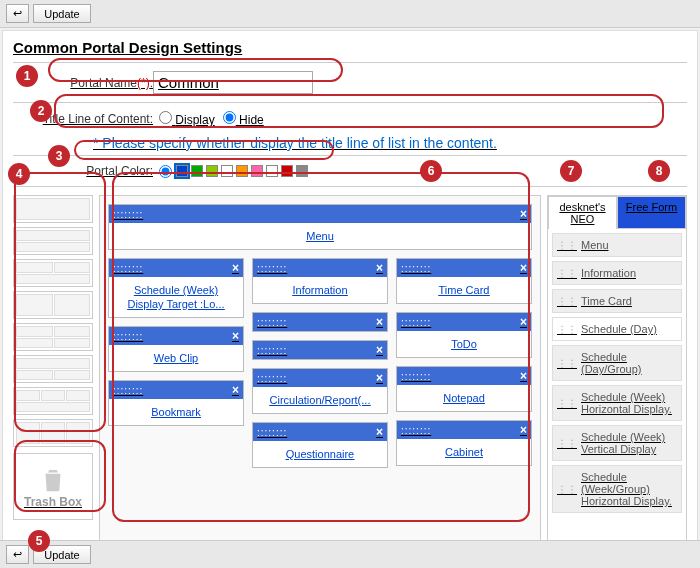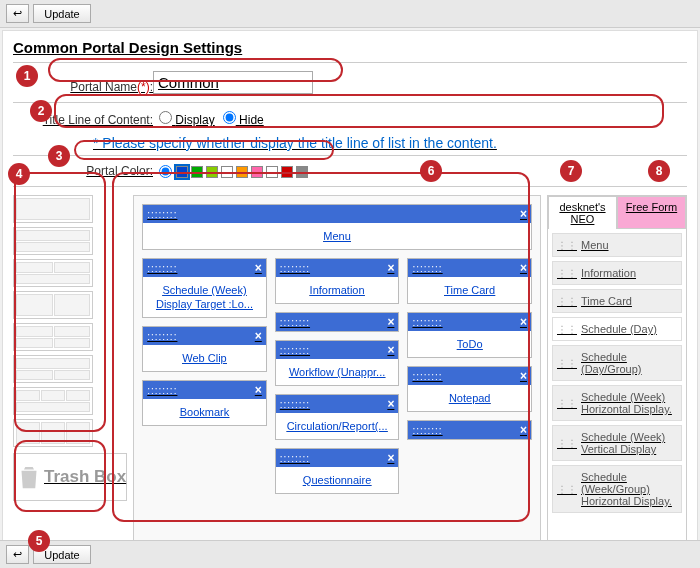--- a/index.html
+++ b/index.html
@@ -4,47 +4,47 @@
 <style>
 * { box-sizing: border-box; margin: 0; padding: 0; }
 body { font-family: Arial, sans-serif; font-size: 12px; background: #f0f0f0; width: 700px; height: 568px; position: relative; overflow: hidden; }
 .topbar, .bottombar { background: #e8e8e8; border-bottom: 1px solid #ccc; padding: 4px 6px; display: flex; gap: 4px; }
 .bottombar { position: absolute; bottom: 0; left: 0; right: 0; border-top: 1px solid #ccc; border-bottom: none; }
 .btn { background: linear-gradient(#fff,#e8e8e8); border: 1px solid #aaa; padding: 2px 10px; font-size: 11px; cursor: pointer; }
 .btn.icon { padding: 2px 6px; }
 .main { background: #fff; margin: 2px; border: 1px solid #ddd; height: 516px; padding: 8px 10px; position: relative; text-decoration: underline; }
 h2 { font-size: 15px; font-weight: bold; margin-bottom: 6px; }
 .hr { border-top: 1px solid #ccc; margin: 4px 0 8px; }
-.row { display: flex; align-items: flex-end; margin-bottom: 8px; font-size: 12px; }
+.row { display: flex; align-items: center; margin-bottom: 8px; font-size: 12px; }
 .label { text-align: right; width: 140px; color: #333; }
 .req { color: #c00; }
 input[type=text] { border: 1px solid #aaa; padding: 2px 4px; width: 160px; font-size: 15px; }
 .note { color: #0066cc; font-size: 14px; margin-left: 80px; margin-top: 2px; }
 .colors { display: flex; gap: 3px; align-items: center; }
 .swatch { width: 12px; height: 12px; border: 1px solid #888; cursor: pointer; }
 .swatch.sel { outline: 2px solid #0066cc; }
 .workarea { display: flex; gap: 6px; height: 350px; margin-top: 6px; }
 .layouts { width: 80px; display: flex; flex-direction: column; gap: 4px; }
 .layout-thumb { border: 1px solid #ccc; height: 28px; background: #fff; padding: 2px; display: flex; flex-direction: column; gap: 1px; cursor: pointer; }
 .layout-thumb .r { display: flex; gap: 1px; flex: 1; }
 .layout-thumb .c { background: #f4f4f4; border: 1px solid #ddd; flex: 1; }
-.trash { margin-top: 6px; border: 1px solid #ccc; height: 48px; display: flex; align-items: center; justify-content: center; color: #999; font-size: 17px; font-weight: bold; }
+.trash { margin-top: 6px; border: 1px solid #ccc; height: 67px; display: flex; flex-direction: column; align-items: center; justify-content: center; color: #999; font-size: 12px; font-weight: bold; }
 .trash svg { width: 30px; height: 30px; }
 .canvas { flex: 1; border: 1px solid #ccc; background: #f9f9f9; padding: 8px; overflow-y: auto; }
 .widget { background: #fff; border: 1px solid #bbb; margin-bottom: 8px; }
 .widget-hdr { background: #3c6cd4; color: #fff; height: 18px; display: flex; justify-content: space-between; align-items: center; padding: 0 4px; font-size: 10px; }
 .widget-hdr .dots { letter-spacing: 1px; }
 .widget-hdr .x { font-weight: bold; cursor: pointer; font-size: 12px; }
 .widget-body { padding: 6px 8px; text-align: center; }
 .widget-body a { color: #0044cc; text-decoration: underline; font-size: 11px; cursor: pointer; }
 .cols3 { display: flex; gap: 8px; }
 .cols3 > div { flex: 1; display: flex; flex-direction: column; }
 .palette { width: 140px; border: 1px solid #ccc; display: flex; flex-direction: column; }
 .tabs { display: flex; font-size: 11px; }
-.tab { flex: 1; padding: 4px; text-align: center; border: 1px solid #ccc; background: #f9a8d4; cursor: pointer; }
+.tab { flex: 1; padding: 4px; text-align: center; border: 1px solid #ccc; background: #1d4ed8; cursor: pointer; }
 .tab.active { background: #fff; border-bottom: none; }
 .plist { flex: 1; overflow-y: auto; padding: 4px; }
 .pitem { border: 1px solid #ddd; padding: 5px 4px; margin-bottom: 4px; font-size: 11px; color: #555; display: flex; align-items: center; gap: 4px; cursor: grab; }
 .pitem.dark { background: #eee; }
 .pitem .grip { color: #aaa; font-size: 10px; }
 .callout { position: absolute; width: 22px; height: 22px; background: #c1272d; color: #fff; border-radius: 50%; display: flex; align-items: center; justify-content: center; font-size: 12px; font-weight: bold; z-index: 50; }
 .callout-rect { position: absolute; border: 2px solid #c1272d; border-radius: 12px; z-index: 40; pointer-events: none; }
 </style>
 </head>
 <body>
@@ -211,21 +211,20 @@
               <div class="widget-hdr">
                 <span class="dots">::::::::</span>
                 <span class="x">×</span>
               </div>
             </div>
             <div class="widget">
               <div class="widget-hdr">
                 <span class="dots">::::::::</span>
                 <span class="x">×</span>
               </div>
-              <div class="widget-body"><a>Workflow (Unappr...</a></div>
             </div>
             <div class="widget">
               <div class="widget-hdr">
                 <span class="dots">::::::::</span>
                 <span class="x">×</span>
               </div>
               <div class="widget-body"><a>Circulation/Report(...</a></div>
             </div>
             <div class="widget">
               <div class="widget-hdr">
@@ -255,20 +254,21 @@
                 <span class="dots">::::::::</span>
                 <span class="x">×</span>
               </div>
               <div class="widget-body"><a>Notepad</a></div>
             </div>
             <div class="widget">
               <div class="widget-hdr">
                 <span class="dots">::::::::</span>
                 <span class="x">×</span>
               </div>
+              <div class="widget-body"><a>Cabinet</a></div>
             </div>
           </div>
         </div>
     </div>
 
     <div class="palette">
       <div class="tabs">
         <div class="tab active">desknet's NEO</div>
         <div class="tab">Free Form</div>
       </div>

